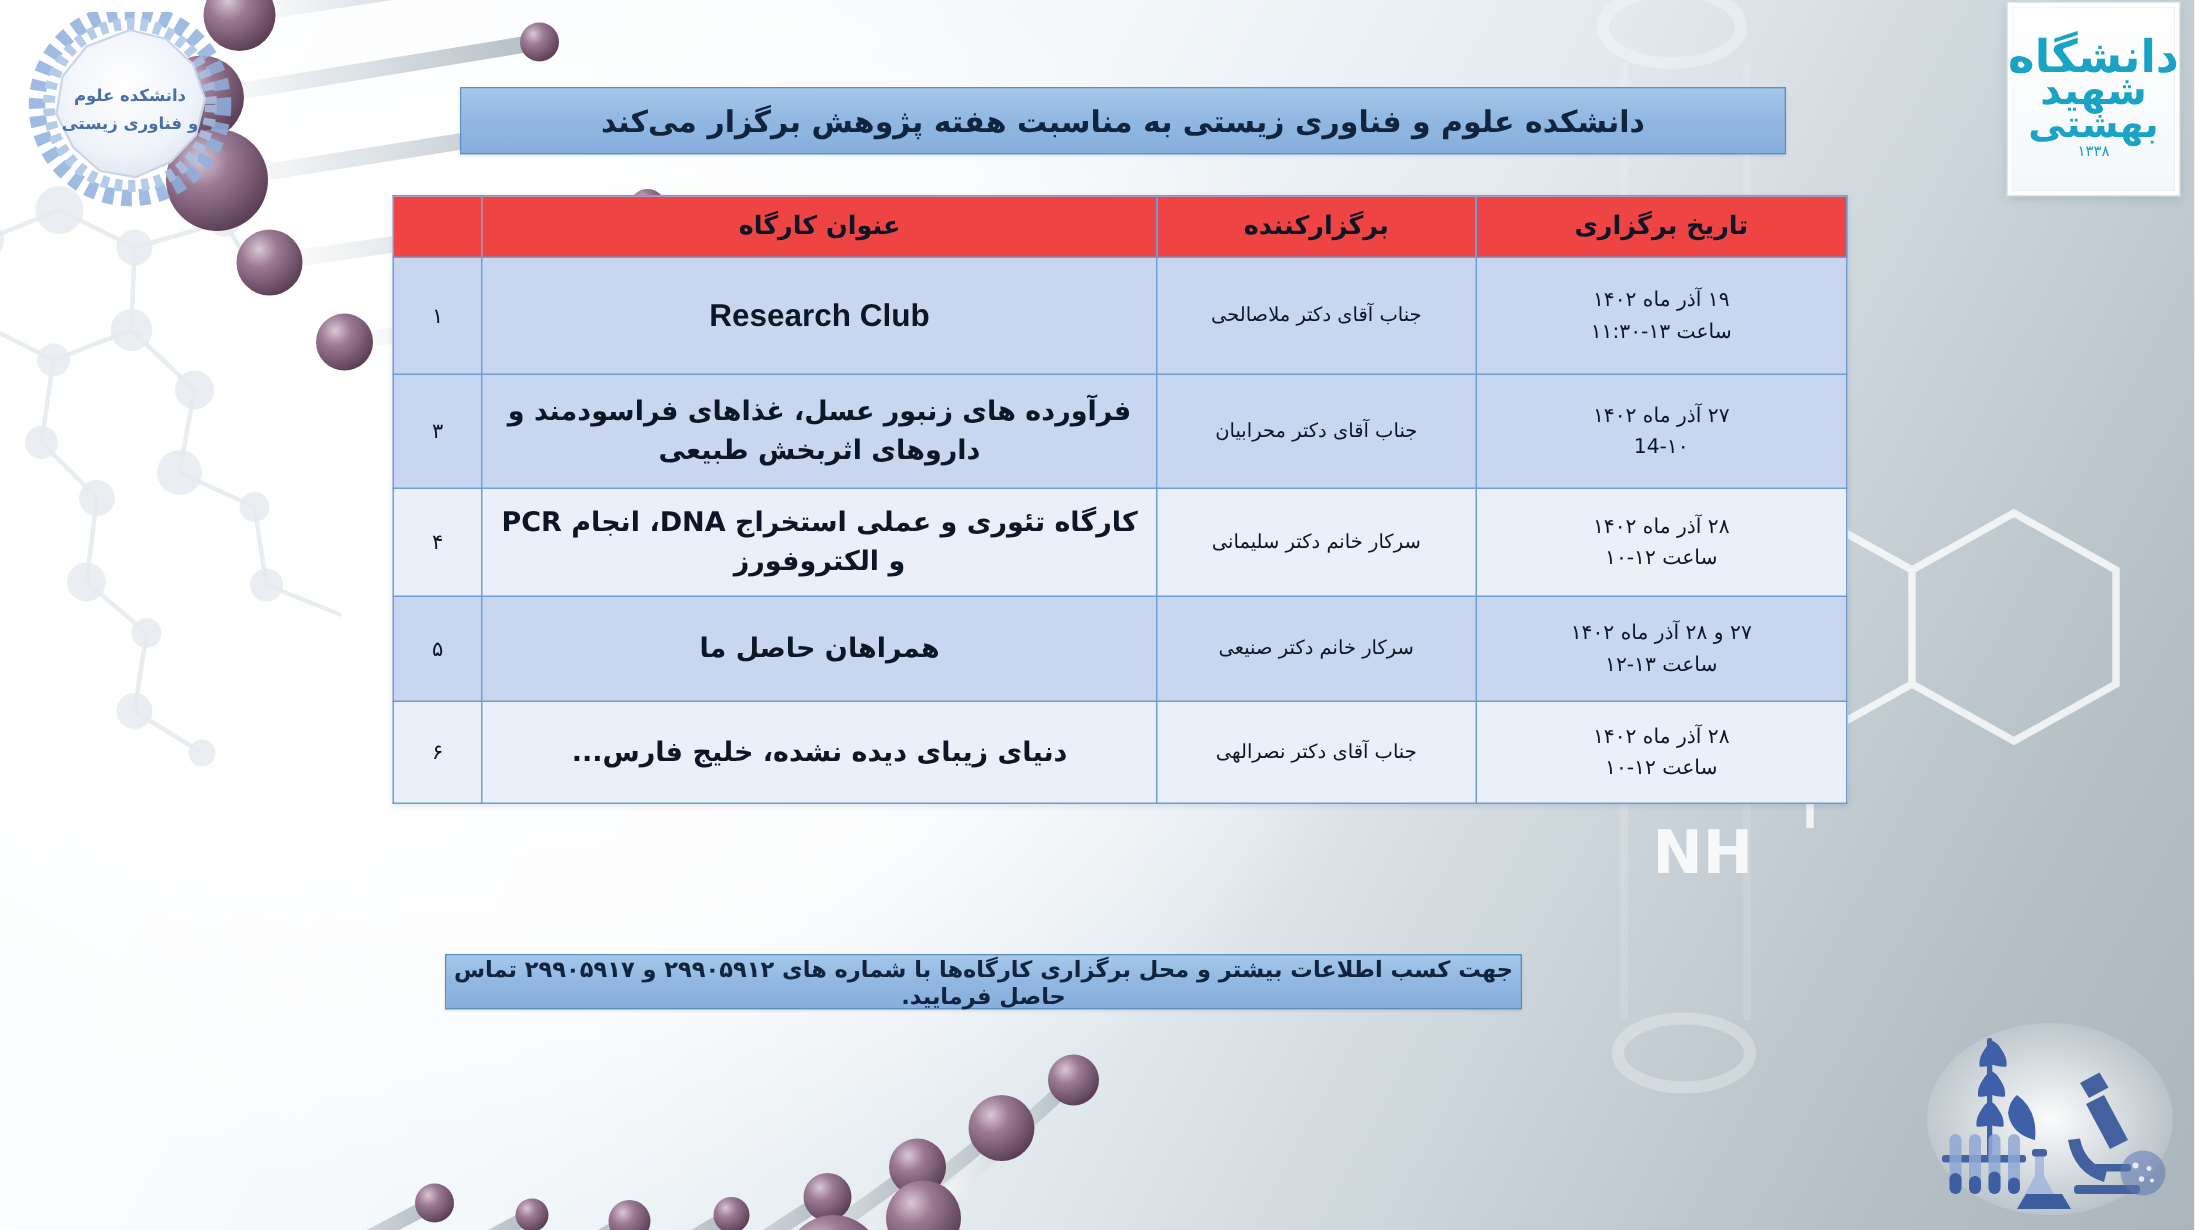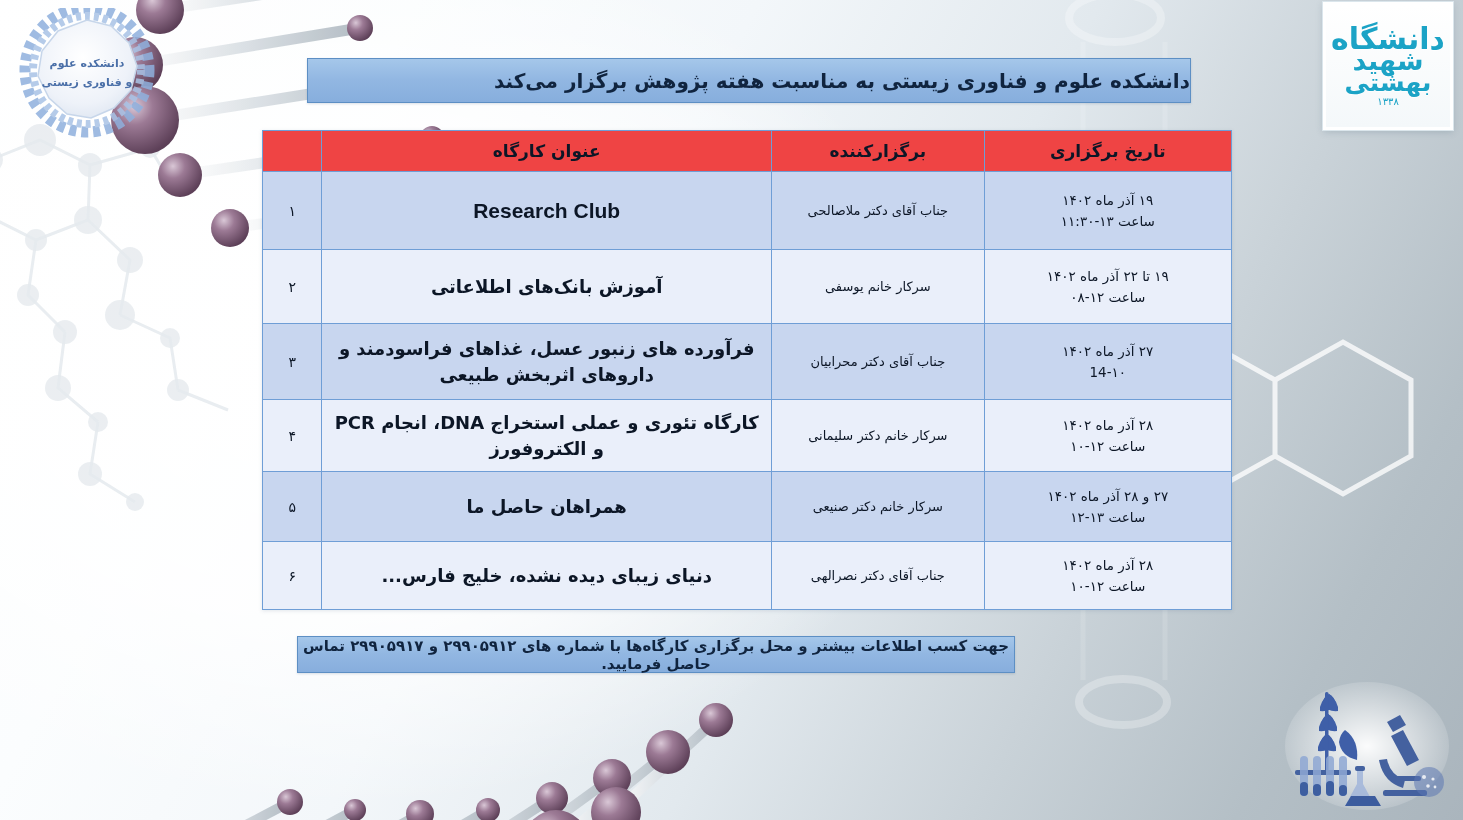--- a/index.html
+++ b/index.html
@@ -51,21 +51,21 @@
     position:absolute; inset:0;
     display:flex; flex-direction:column;
     align-items:center; justify-content:center;
     gap:6px;
     font-size:11px; font-weight:700; color:#4a6fa8;
     letter-spacing:.3px;
   }
 
   #logo-university {
     position:absolute; right:10px; top:2px;
-    width:130px; height:128px;
+    width:114px; height:128px;
     background:
       linear-gradient(#ffffff,#f4f8fa);
     border:3px solid #ffffff;
     box-shadow:0 0 0 1px #dbe6ec, 0 2px 7px rgba(60,90,110,.22);
     display:flex; align-items:center; justify-content:center;
   }
   #logo-university .uni-inner {
     position:relative;
     width:100%; height:100%;
     display:flex; flex-direction:column;
@@ -86,21 +86,21 @@
   #logo-biotech {
     position:absolute; right:12px; bottom:6px;
     width:168px; height:136px;
   }
 
   
   .banner {
     position:absolute;
     background:linear-gradient(180deg,#a5c7ea 0%,#92b7e2 48%,#87aedd 100%);
     border:1px solid #5d8fc4;
-    display:flex; align-items:center; 
+    display:flex; align-items:center; justify-content:center;
     color:#10243f;
     text-align:center;
     box-shadow:0 1px 2px rgba(40,70,110,.16);
   }
 
   #banner-title {
     left:307px; top:58px;
     width:884px; height:45px;
     font-size:20px; font-weight:700;
     letter-spacing:.2px;
@@ -409,29 +409,20 @@
     </thead>
     <tbody id="table-body">
         <tr class="row-odd" style="height: 78px;">
           <td class="cell-date">
             <span class="date-line">۱۹ آذر ماه ۱۴۰۲</span>
             <span class="date-line">ساعت ۱۳-۱۱:۳۰</span>
           </td>
           <td class="cell-org">جناب آقای دکتر ملاصالحی</td>
           <td class="cell-title latin" dir="ltr">Research Club</td>
           <td class="cell-num">۱</td>
-        </tr>
-        <tr class="row-even" style="height: 74px;">
-          <td class="cell-date">
-            <span class="date-line">۱۹ تا ۲۲ آذر ماه ۱۴۰۲</span>
-            <span class="date-line">ساعت ۱۲-۰۸</span>
-          </td>
-          <td class="cell-org">سرکار خانم یوسفی</td>
-          <td class="cell-title">آموزش بانک‌های اطلاعاتی</td>
-          <td class="cell-num">۲</td>
         </tr>
         <tr class="row-odd" style="height: 76px;">
           <td class="cell-date">
             <span class="date-line">۲۷ آذر ماه ۱۴۰۲</span>
             <span class="date-line">14-۱۰</span>
           </td>
           <td class="cell-org">جناب آقای دکتر محرابیان</td>
           <td class="cell-title">فرآورده های زنبور عسل، غذاهای فراسودمند و داروهای اثربخش طبیعی</td>
           <td class="cell-num">۳</td>
         </tr>

